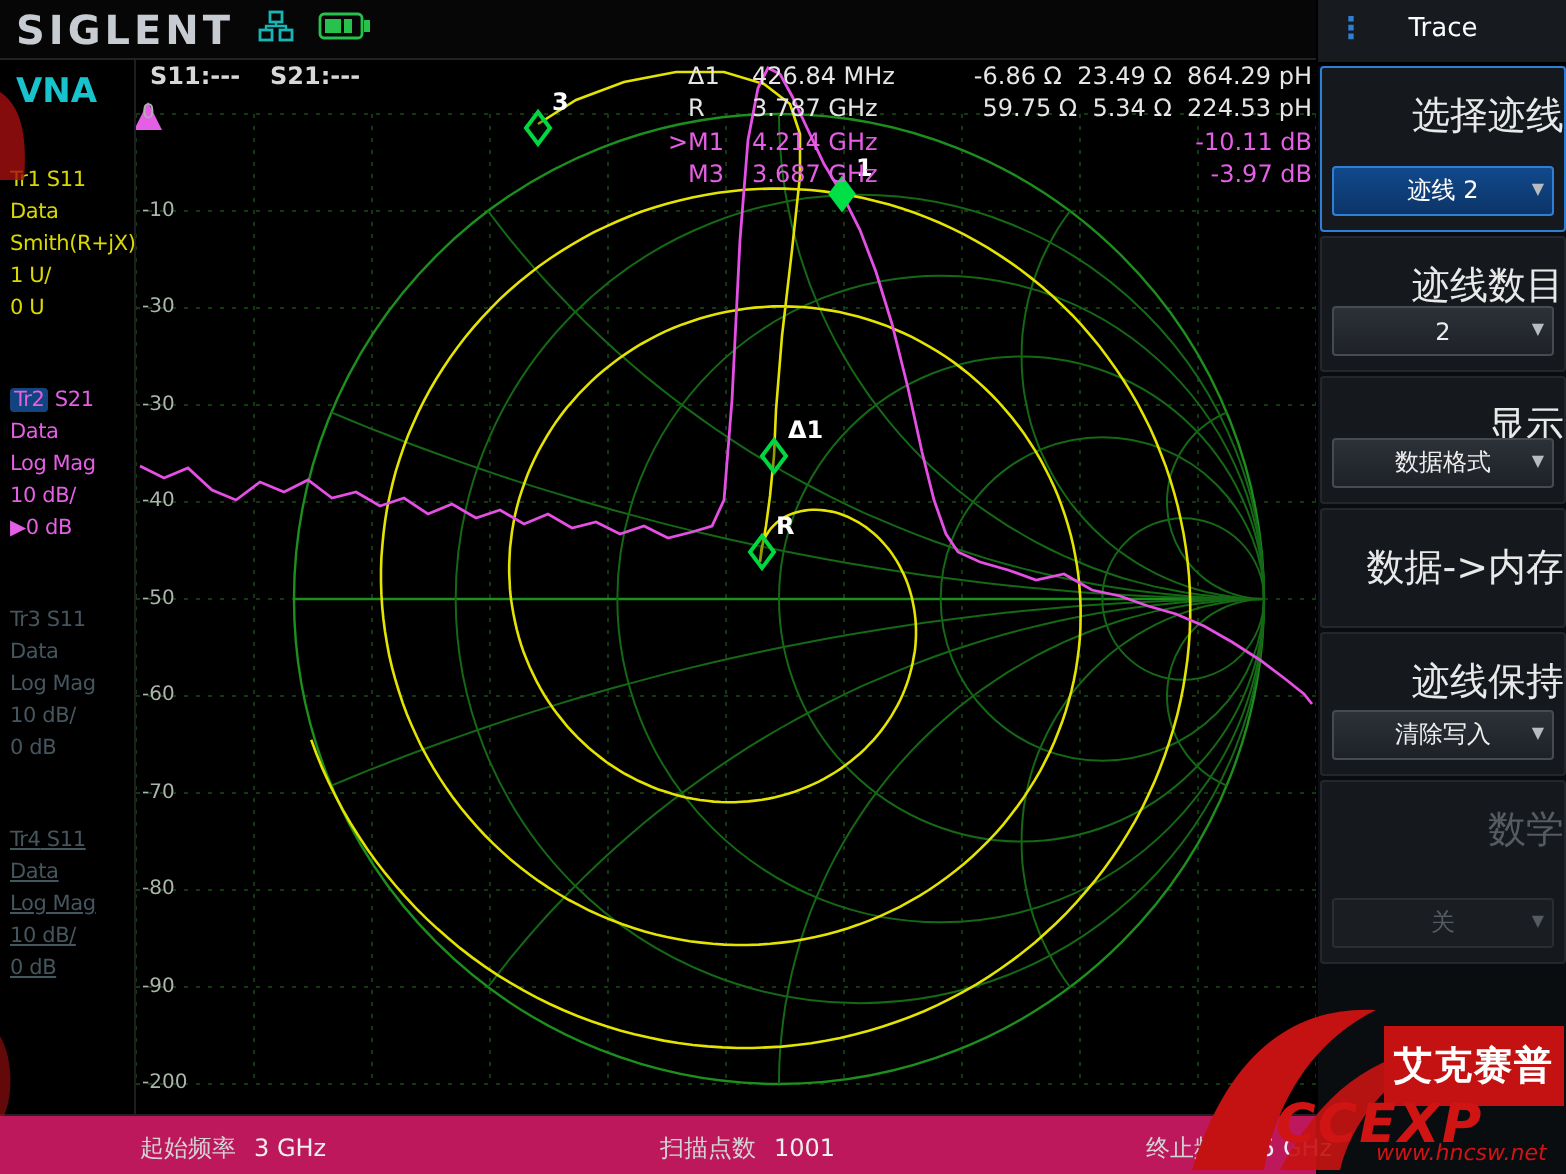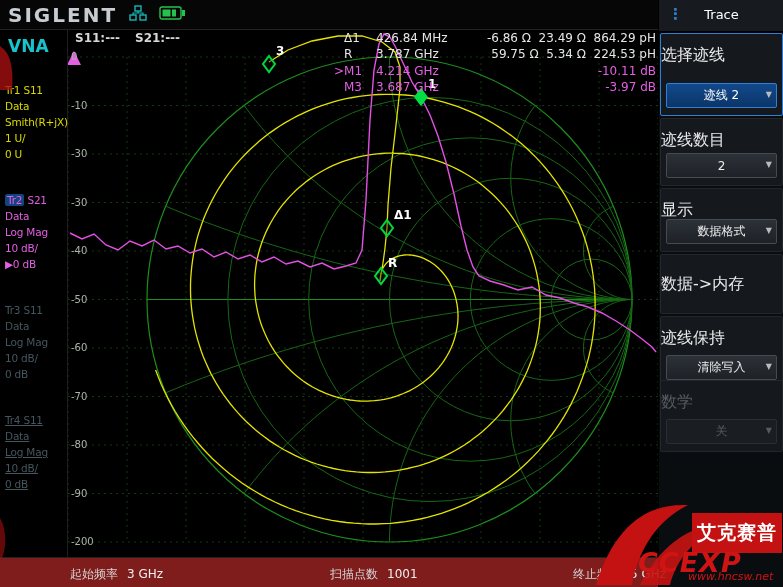--- a/index.html
+++ b/index.html
@@ -31,32 +31,32 @@
   .stat{position:absolute;top:1px;font-size:12px;color:#d8d8d8;font-weight:bold;}
   .scale{position:absolute;font-size:10px;color:#a9b6a9;}
   
   #menu{position:absolute;left:658px;top:0;width:125px;height:587px;background:#0a0d10;box-sizing:border-box;border-left:1px solid #000;}
   #menu-header{position:absolute;left:0;top:0;width:125px;height:31px;background:#171b20;border-bottom:2px solid #000;}
   #menu-header .dots{position:absolute;left:9px;top:5px;color:#2f7fd6;font-size:15px;font-weight:bold;}
   #menu-header .mtitle{position:absolute;left:0;top:7px;width:125px;text-align:center;color:#fff;font-size:13px;}
   .mcell{position:absolute;left:1px;width:123px;background:#15191e;box-sizing:border-box;
          border:1px solid #23272c;border-radius:2px;}
   .mcell.active{border-color:#2f7fd6;}
-  .mlabel{text-align:left;color:#e9e9e9;font-size:16px;margin-top:11px;}
+  .mlabel{text-align:right;color:#e9e9e9;font-size:19px;margin-top:11px;}
   .mcell.button .mlabel{position:absolute;top:50%;left:0;width:100%;transform:translateY(-50%);margin:0;}
   .mcell.disabled .mlabel{color:#565b61;}
   .mdrop{position:absolute;left:5px;right:5px;bottom:7px;height:23px;
          background:linear-gradient(#2c3138,#1e2227);border:1px solid #464b51;border-radius:2px;
          display:flex;align-items:center;justify-content:center;color:#eee;font-size:12px;}
   .mdrop.hl{background:linear-gradient(#11498c,#0c3568);border-color:#2f7fd6;color:#fff;}
   .mcell.disabled .mdrop{background:#1a1d21;border-color:#2a2d31;color:#565b61;}
   .mdrop .chev{position:absolute;right:4px;top:6px;font-size:8px;color:#b8bcc0;}
   .mcell.disabled .mdrop .chev{color:#565b61;}
   
-  #bottombar{position:absolute;left:0;top:557px;width:658px;height:30px;background:#7f1d1d;border-top:1px solid #222;box-sizing:border-box;}
+  #bottombar{position:absolute;left:0;top:557px;width:658px;height:30px;background:#be185d;border-top:1px solid #222;box-sizing:border-box;}
   .bfield{position:absolute;top:8px;font-size:12px;color:#d4d4d4;white-space:pre;}
   .bfield .bval{margin-left:9px;color:#efefef;}
   
   #wm-br{position:absolute;left:588px;top:495px;width:195px;height:92px;z-index:50;pointer-events:none;}
   .wm-cn{position:absolute;left:104px;top:18px;width:90px;height:40px;background:#c41212;color:#fff;
          font-size:19px;font-weight:bold;display:flex;align-items:center;justify-content:center;letter-spacing:1px;}
   .wm-en{position:absolute;left:50px;top:52px;color:#d01414;font-size:27px;font-weight:bold;font-style:italic;letter-spacing:1px;}
   .wm-url{position:absolute;left:100px;top:75px;color:#d01414;font-size:11px;font-style:italic;}
   #wm-tl{position:absolute;left:0;top:40px;z-index:50;pointer-events:none;opacity:.8;}
   #wm-bl{position:absolute;left:0;top:516px;z-index:50;pointer-events:none;opacity:.6;}
@@ -240,21 +240,21 @@
         <div class="mcell button" style="top: 254px; height: 60px;">
           <div class="mlabel">数据-&gt;内存</div>
         </div>
         <div class="mcell" style="top: 316px; height: 72px;">
           <div class="mlabel">迹线保持</div>
           <div class="mdrop">
             <span class="mval">清除写入</span>
             <span class="chev">▼</span>
           </div>
         </div>
-        <div class="mcell disabled" style="top: 380px; height: 72px;">
+        <div class="mcell disabled" style="top: 390px; height: 92px;">
           <div class="mlabel">数学</div>
           <div class="mdrop">
             <span class="mval">关</span>
             <span class="chev">▼</span>
           </div>
         </div>
       </div>
   </div>
 
   <div id="bottombar">

